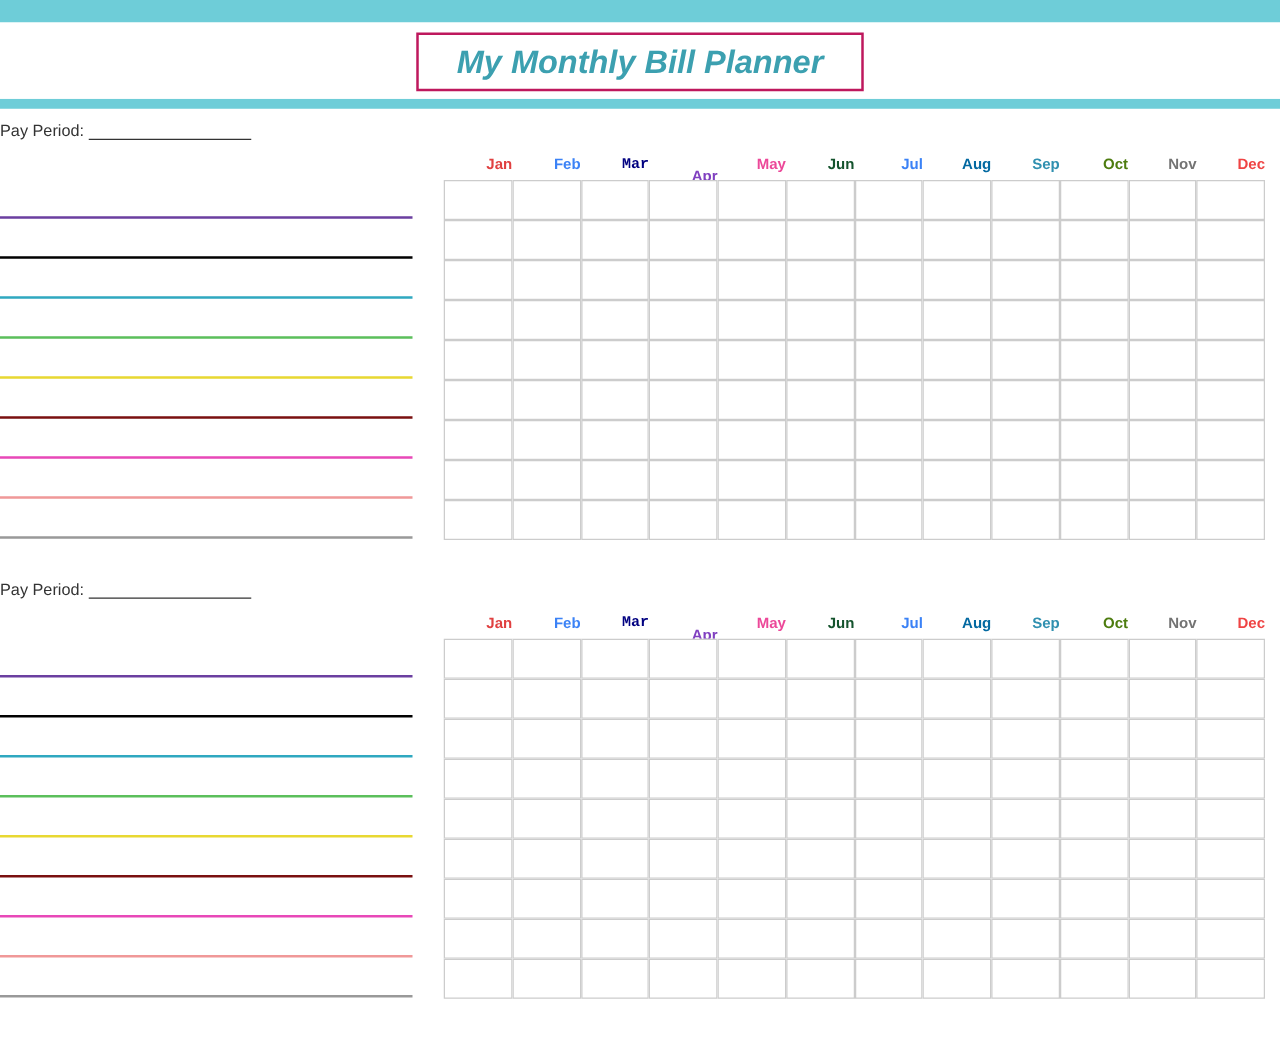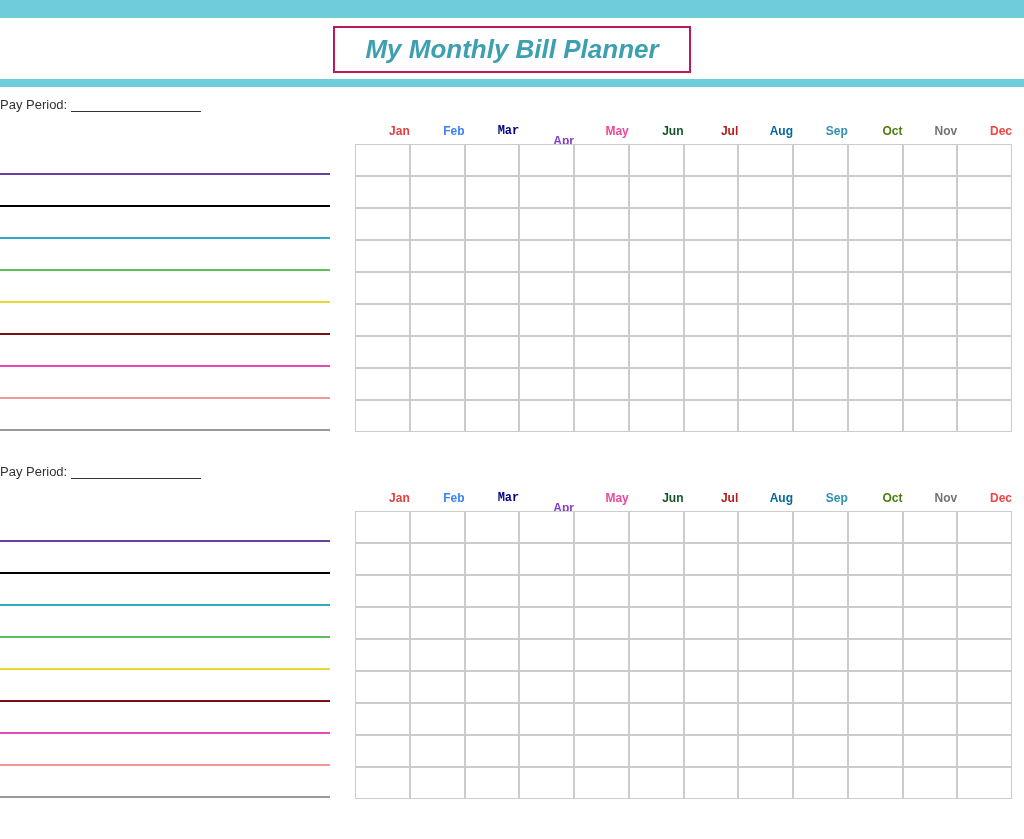--- a/index.html
+++ b/index.html
@@ -143,21 +143,21 @@
     .line-color-lightpink { border-color: #f09898; }
     .line-color-gray { border-color: #999; }
 
     
     .m-jan { color: #e04040; }
     .m-feb { color: #3b82f6; }
     .m-mar { color: #000080; font-weight: 900; font-family: Liberation Mono, monospace; }
     .m-apr { color: #8040c0; margin-top: 20px; }
     .m-may { color: #ec4899; }
     .m-jun { color: #14532d; }
-    .m-jul { color: #b91c1c; }
+    .m-jul { color: #3b82f6; }
     .m-aug { color: #0369a1; }
     .m-sep { color: #3090b0; }
     .m-oct { color: #4d7c0f; }
     .m-nov { color: #737373; }
     .m-dec { color: #ef4444; }
   </style>
 </head>
 <body>
 
 <div class="top-banner"></div>

